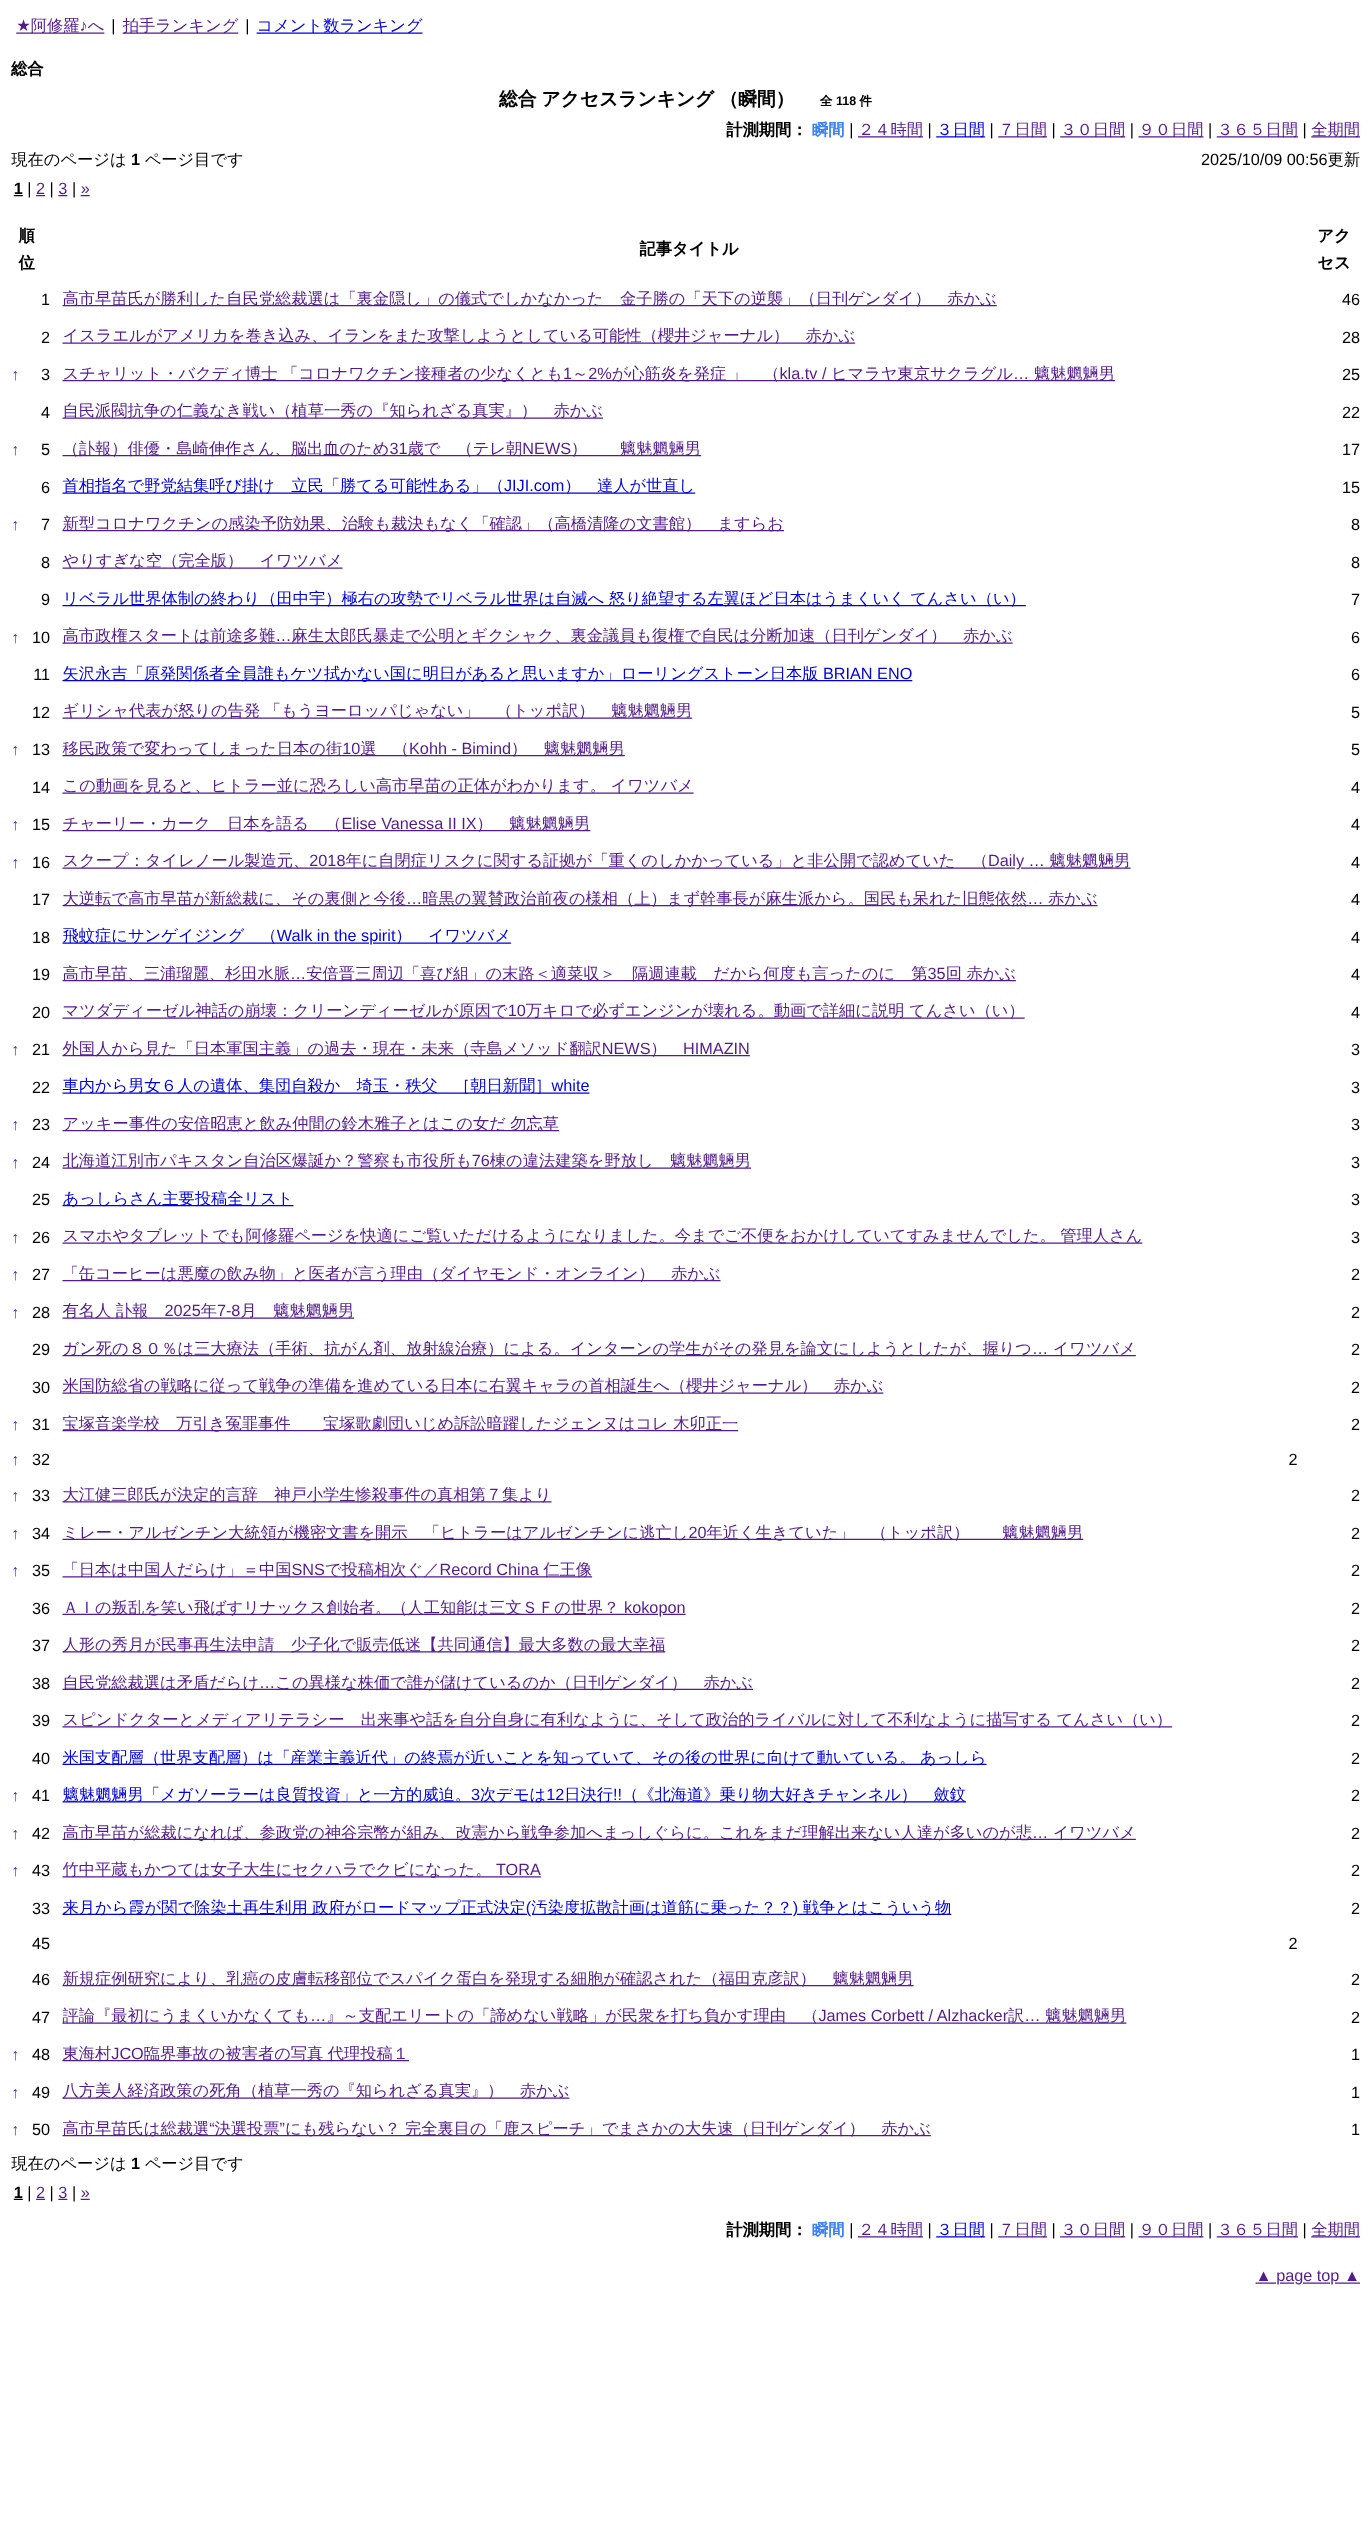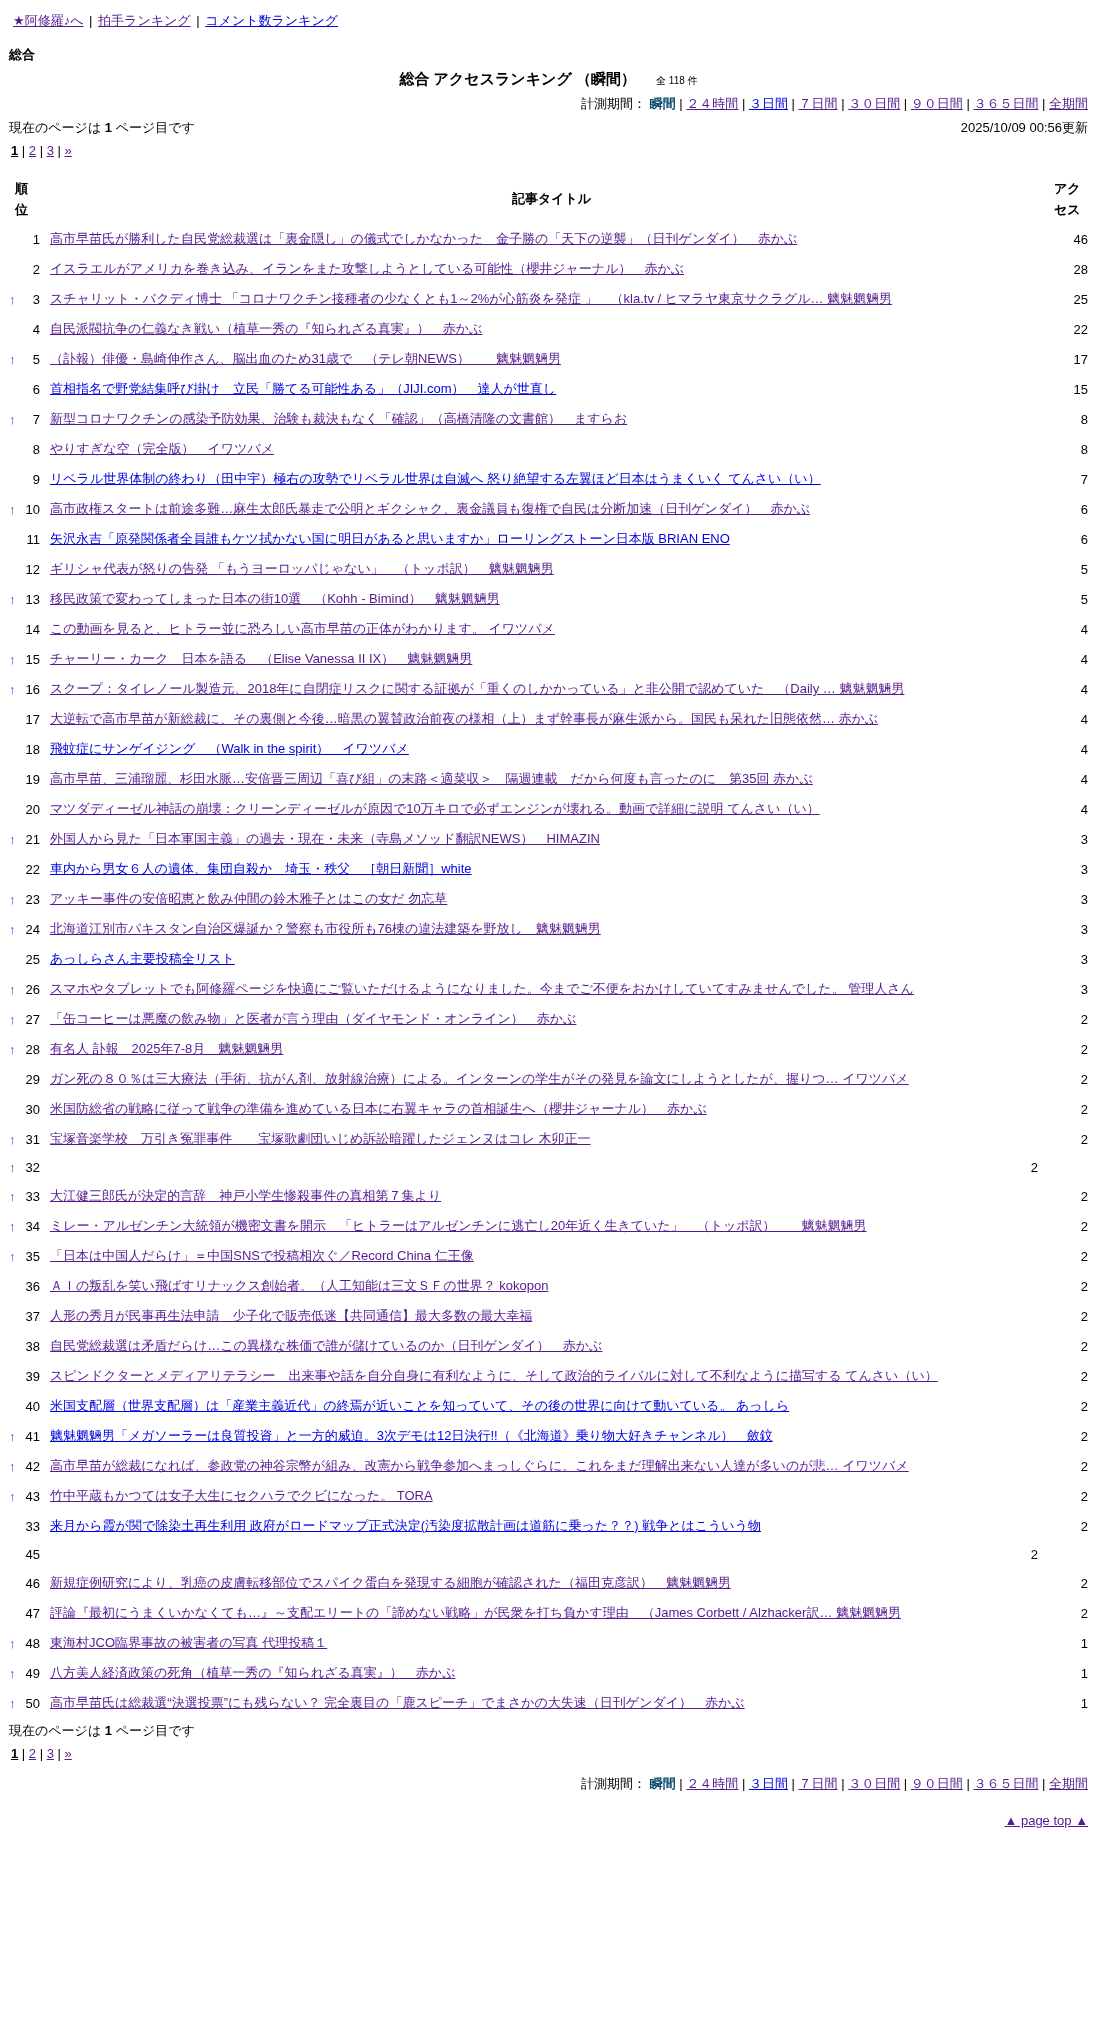--- a/index.html
+++ b/index.html
@@ -13,25 +13,25 @@
   a.purple{color:#541b8f;}
   a.blue{color:#0000e0;}
   .sep{color:#000;}
   
   .topnav{margin:4px 0 16px 2px;}
   .topnav a{margin:12px 2px;}
   
   .category{font-size:13px;font-weight:bold;margin:0 0 6px 0;}
   
   .main-title{text-align:center;font-weight:bold;font-size:15px;margin:2px 0 6px 0;}
-  .main-title .total{font-size:10px;font-weight:normal;margin-left:16px;}
+  .main-title .total{font-size:10px;font-weight:bold;margin-left:16px;}
   
   .periods-line{text-align:right;margin:2px 0 6px 0;}
-  .periods-line .plabel{font-weight:normal;}
-  .periods-line b.cur{font-weight:bold;color:#0c4a6e;}
+  .periods-line .plabel{font-weight:bold;}
+  .periods-line b.cur{font-weight:bold;color:#3b82f6;}
   
   .status-line{display:flex;justify-content:space-between;margin:4px 0 6px 0;}
   
   .pagination{margin:6px 0 10px 2px;}
   .pagination b.cur{color:#000;text-decoration:underline;}
   
   .thead{display:flex;align-items:center;font-weight:bold;margin:20px 0 4px 0;}
   .th-rank{width:34px;text-align:left;padding-left:6px;}
   .th-rank span{display:inline-block;width:15px;line-height:21px;}
   .th-title{flex:1;text-align:center;}

